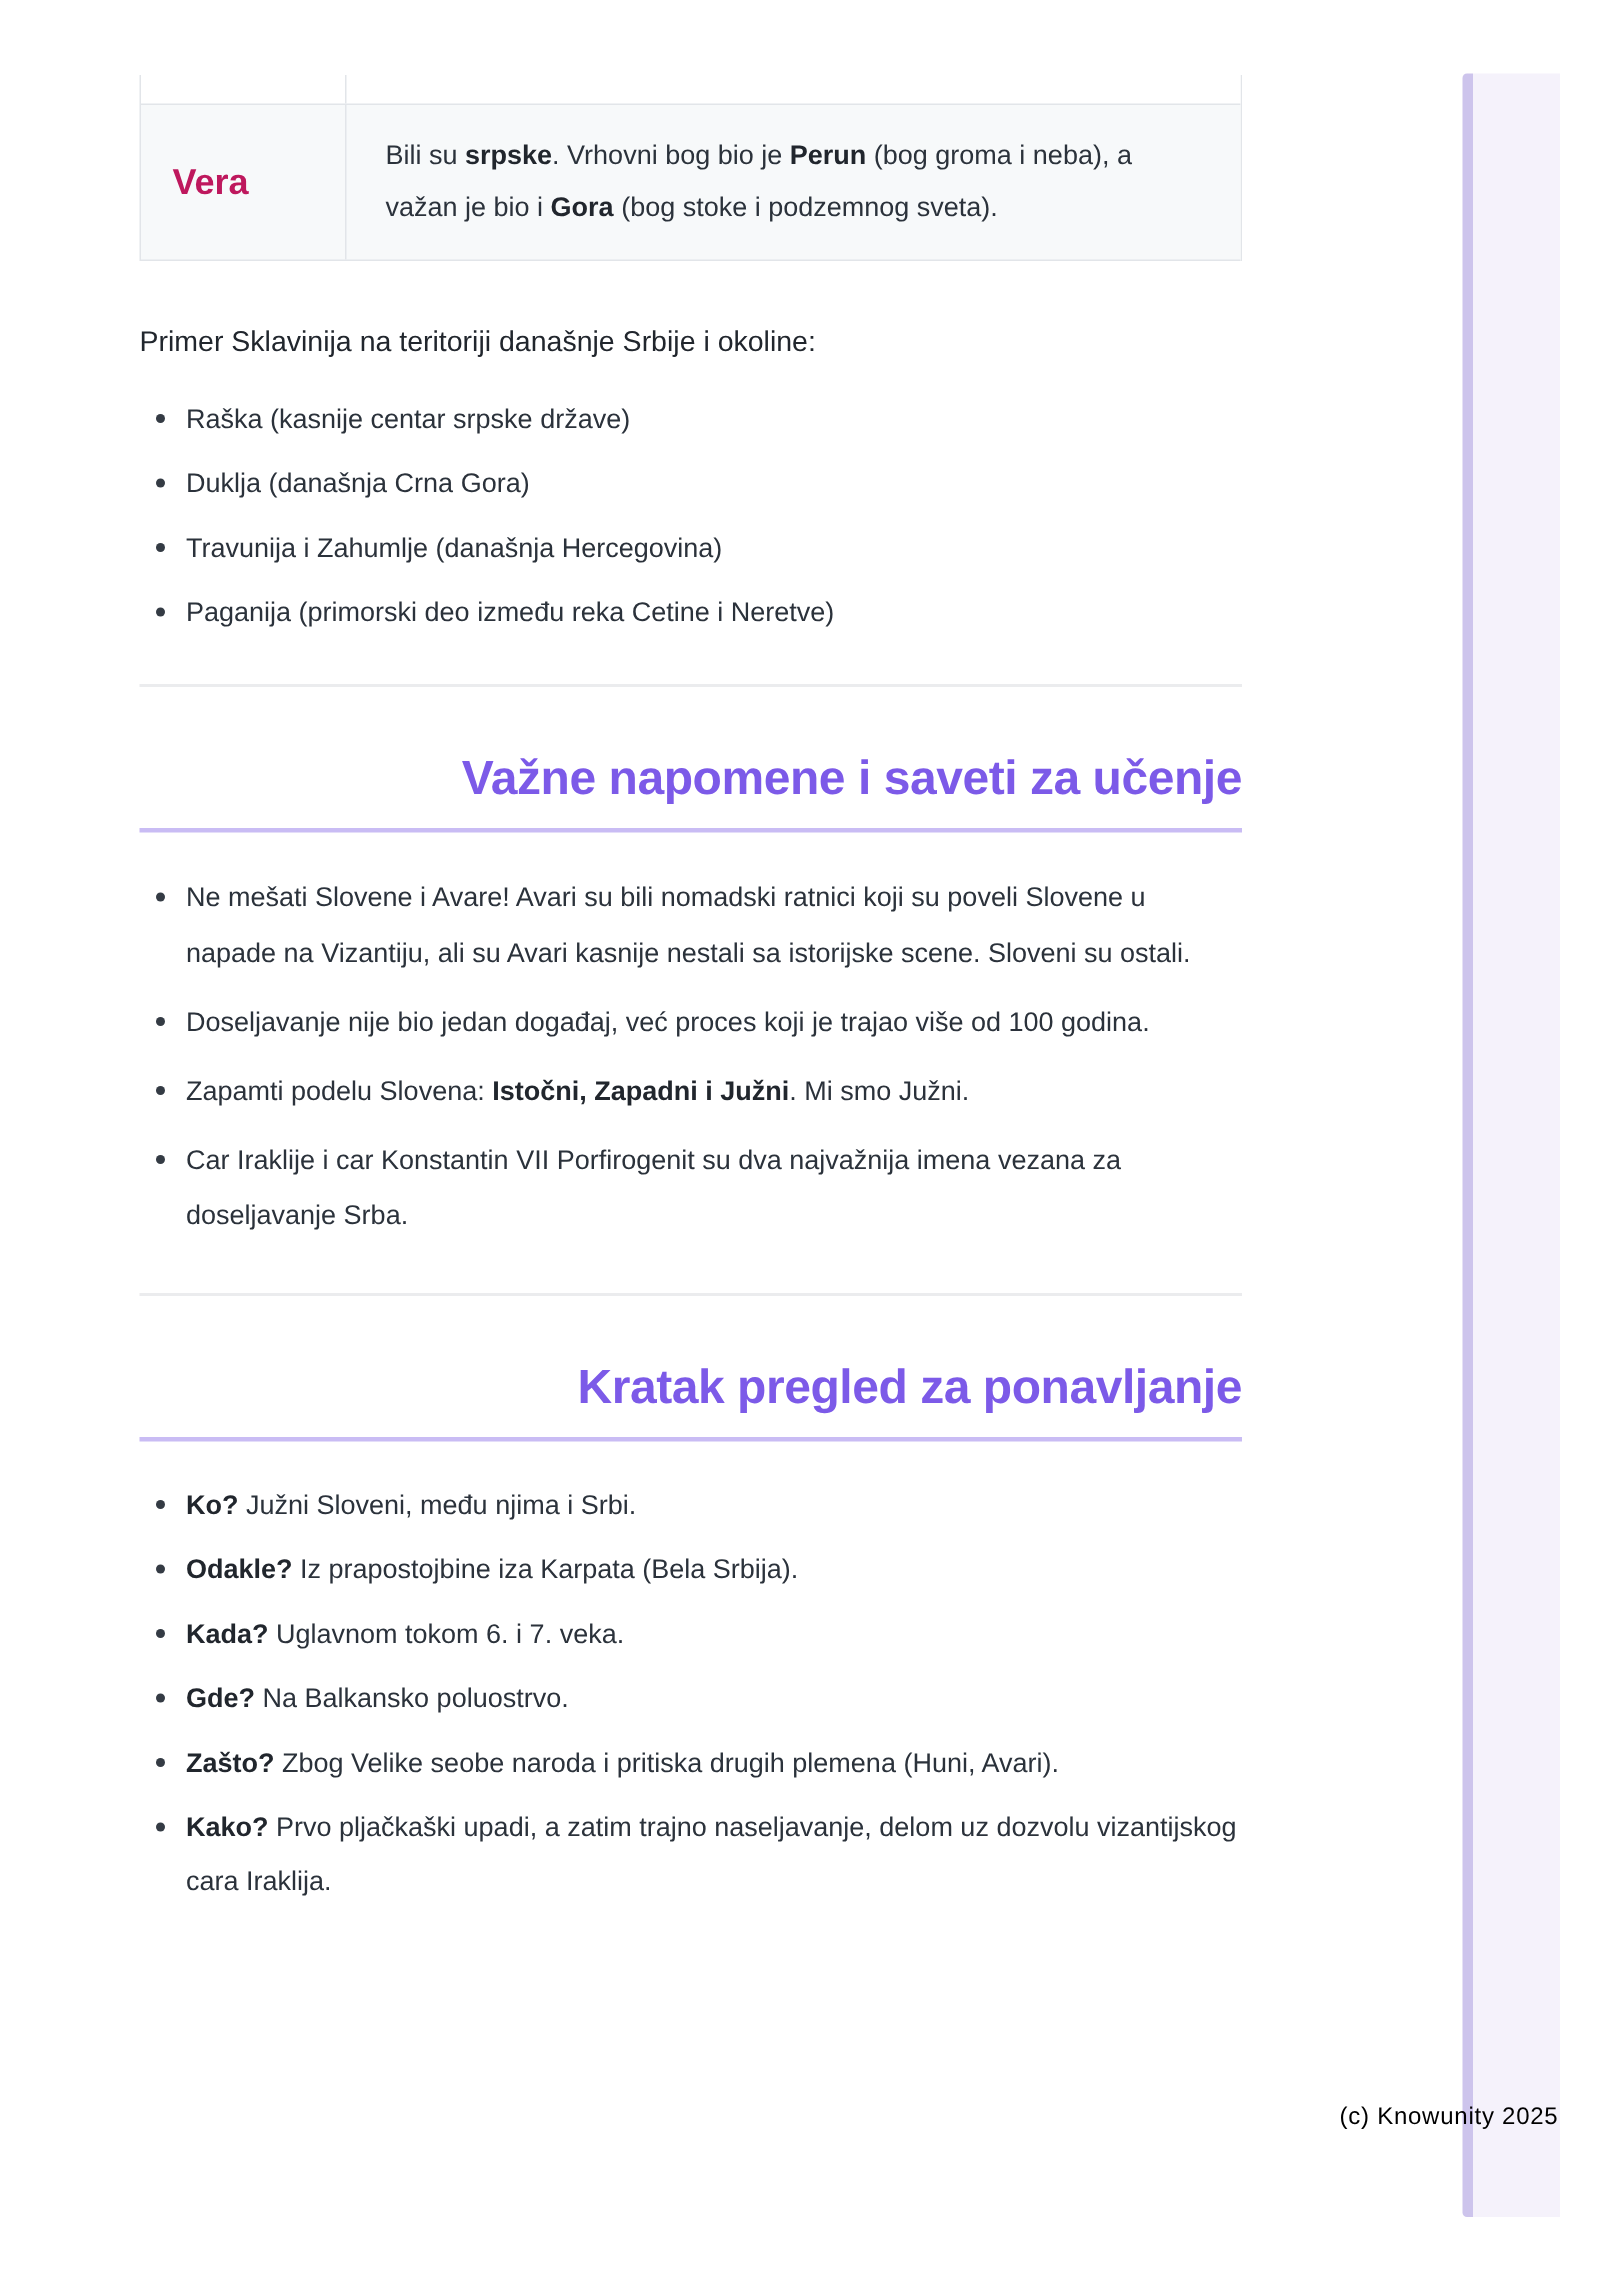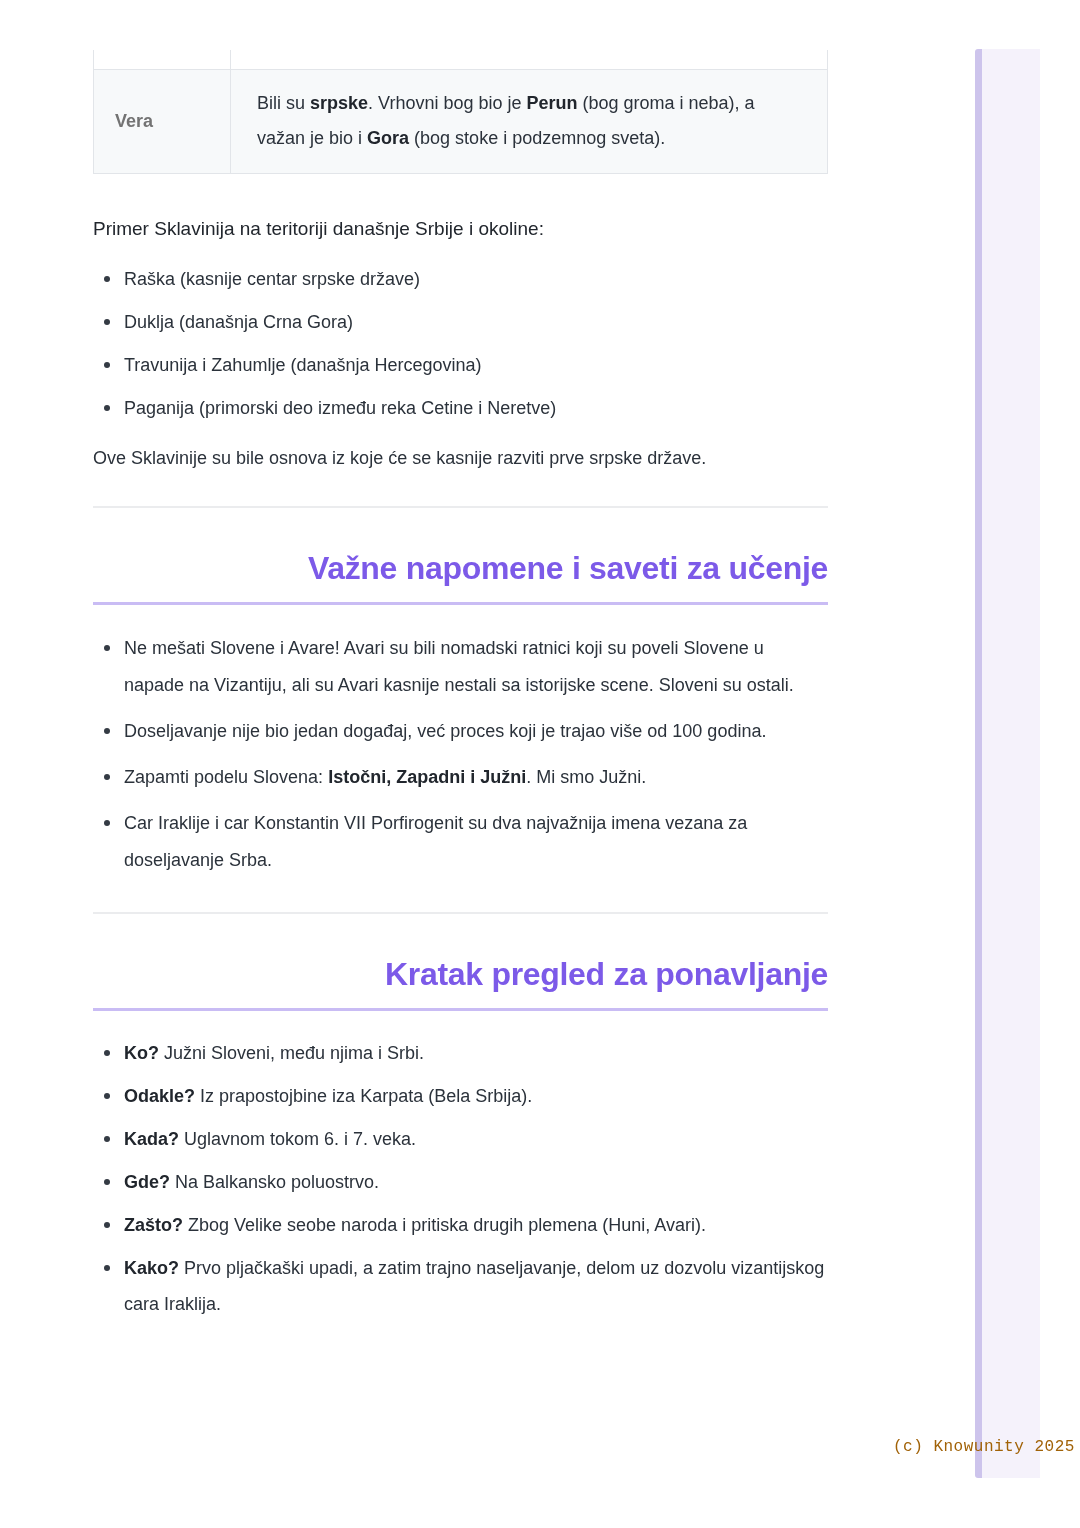--- a/index.html
+++ b/index.html
@@ -11,21 +11,21 @@
   }
   .content { position:absolute; left:93px; top:0; width:735px; }
 
   
   .info-table { margin-top:50px; border-left:1px solid #e2e5e9; border-right:1px solid #e2e5e9; }
   .t-row-partial { display:flex; height:20px; background:#ffffff; border-bottom:1px solid #e2e5e9; }
   .t-row-partial .c1 { width:137px; border-right:1px solid #e2e5e9; }
   .t-row-partial .c2 { flex:1; }
   .t-row { display:flex; background:#f7f9fa; border-bottom:1px solid #e2e5e9; }
   .t-row .c1 { width:137px; border-right:1px solid #e2e5e9; padding-left:21px;
-               display:flex; align-items:center; font-weight:bold; font-size:18px; color:#737373; }
+               display:flex; align-items:center; font-weight:bold; font-size:24px; color:#be185d; }
   .t-row .c2 { flex:1; padding:16px 28px 17px 26px; font-size:18px; line-height:35px; }
 
   h3.sub-heading { font-size:19px; font-weight:normal; color:#21262d; margin:44px 0 0 0; }
 
   ul { list-style:none; margin:0; padding:0; }
   li { position:relative; padding-left:31px; font-size:18px; }
   li::before { content:""; position:absolute; left:11px; width:6px; height:6px;
                border-radius:50%; background:#343b44; }
 
   .sklavinije-list { margin-top:24px; }
@@ -48,22 +48,22 @@
   .qa-list li { line-height:36px; margin-bottom:7px; }
   .qa-list li::before { top:15px; }
 
   strong { font-weight:bold; color:#21262d; }
 
   .side-stripe { position:absolute; left:975px; top:49px; width:7px; height:1429px;
                  background:#cdc4ec; border-radius:3px 0 0 3px; }
   .side-panel  { position:absolute; left:982px; top:49px; width:58px; height:1429px;
                  background:#f5f2fb; }
 
-  .watermark { position:absolute; left:893px; top:1438px; z-index:5;
-               font-size:16px; color:#a16207; letter-spacing:0.5px;font-family:Liberation Mono, monospace; }
+  .watermark { position:absolute; left:893px; top:1403px; z-index:5;
+               font-size:16px; color:#000000; letter-spacing:0.5px; }
 </style>
 </head>
 <body>
 
 <div class="content">
 
   <div class="info-table">
     <div class="t-row-partial">
       <div class="c1"></div>
       <div class="c2"></div>
@@ -76,21 +76,20 @@
 
   <h3 class="sub-heading">Primer Sklavinija na teritoriji današnje Srbije i okoline:</h3>
 
   <ul class="sklavinije-list">
     <li>Raška (kasnije centar srpske države)</li>
     <li>Duklja (današnja Crna Gora)</li>
     <li>Travunija i Zahumlje (današnja Hercegovina)</li>
     <li>Paganija (primorski deo između reka Cetine i Neretve)</li>
   </ul>
 
-  <p class="summary">Ove Sklavinije su bile osnova iz koje će se kasnije razviti prve srpske države.</p>
 
   <div class="divider"></div>
 
   <h2 class="section-title">Važne napomene i saveti za učenje</h2>
   <div class="title-rule"></div>
 
   <ul class="notes-list">
     <li><span>Ne mešati Slovene i Avare! Avari su bili nomadski ratnici koji su poveli Slovene u napade na Vizantiju, ali su Avari kasnije nestali sa istorijske scene. Sloveni su ostali.</span><strong></strong><span></span></li>
     <li><span>Doseljavanje nije bio jedan događaj, već proces koji je trajao više od 100 godina.</span><strong></strong><span></span></li>
     <li><span>Zapamti podelu Slovena: </span><strong>Istočni, Zapadni i Južni</strong><span>. Mi smo Južni.</span></li>

